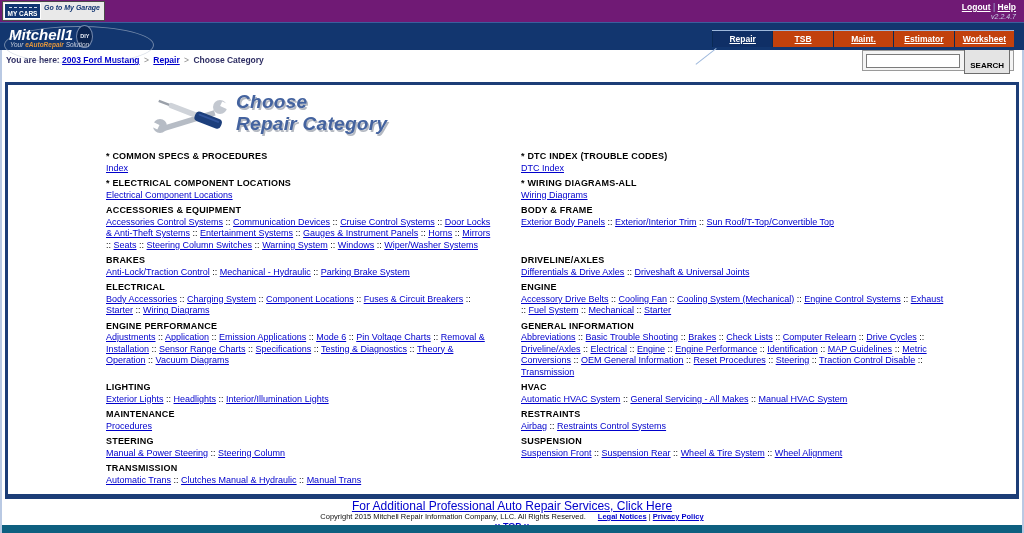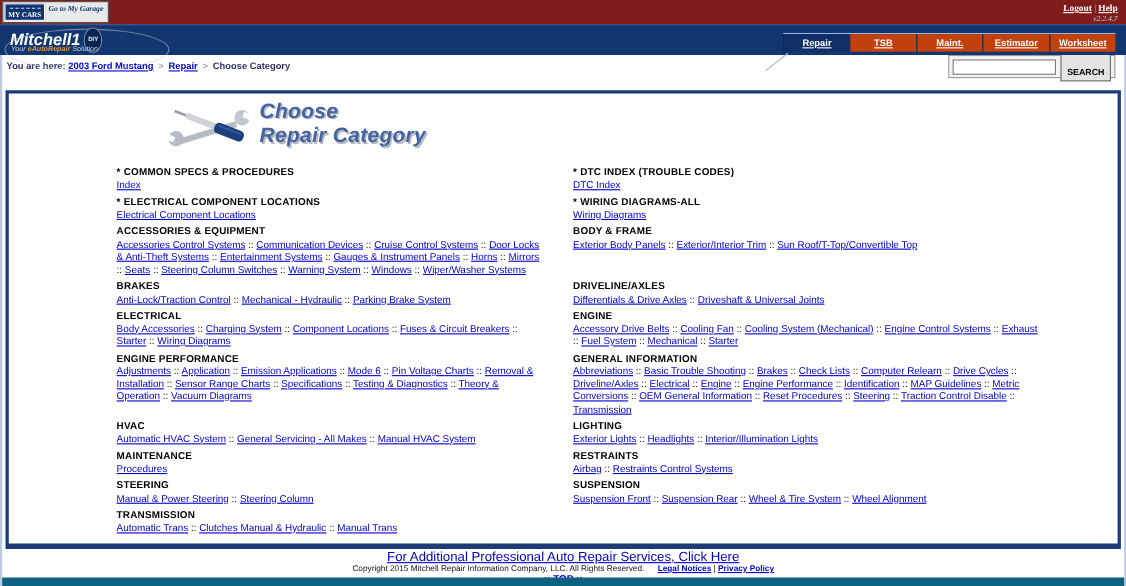--- a/index.html
+++ b/index.html
@@ -4,21 +4,21 @@
 <style>
   * { box-sizing: border-box; margin: 0; padding: 0; }
   html,body { width:1024px; height:533px; }
   body {
     font-family: "Liberation Sans", sans-serif;
     background:#ffffff; position:relative; overflow:hidden;
   }
   a { text-decoration:underline; cursor:pointer; }
 
   
-  .topbar { height:22px; background:#7f1d1d; position:relative; z-index:3;font-family:Liberation Serif, serif; }
+  .topbar { height:22px; background:#701a75; position:relative; z-index:3; }
   .mycars { position:absolute; left:2px; top:1px; height:20px; background:#e9e9e9;
             border:1px solid #4a4a4a; display:flex; align-items:stretch; padding:1px; }
   .plate { width:37px; background:#123572; border:1px solid #ffffff; color:#ffffff;
            font-size:6.5px; font-weight:bold; display:flex; flex-direction:column;
            align-items:center; justify-content:flex-end; padding-bottom:1px; }
   .plate-top { width:80%; border-top:1px dashed #cfd8ea; height:3px; }
   .goto { font-size:7px; font-weight:bold; font-style:italic; color:#123572;
           padding:1px 3px; line-height:8px; white-space:nowrap; }
   .userlinks { position:absolute; right:8px; top:3px; text-align:right;
                color:#ffffff; font-size:8.5px; font-weight:bold; line-height:9px; }
@@ -220,26 +220,26 @@
         </div>
         <div class="cat-cell">
           <div class="cat-heading">ENGINE PERFORMANCE</div>
           <div class="cat-links"><a href="#">Adjustments</a> :: <a href="#">Application</a> :: <a href="#">Emission Applications</a> :: <a href="#">Mode 6</a> :: <a href="#">Pin Voltage Charts</a> :: <a href="#">Removal &amp; Installation</a> :: <a href="#">Sensor Range Charts</a> :: <a href="#">Specifications</a> :: <a href="#">Testing &amp; Diagnostics</a> :: <a href="#">Theory &amp; Operation</a> :: <a href="#">Vacuum Diagrams</a></div>
         </div>
         <div class="cat-cell">
           <div class="cat-heading">GENERAL INFORMATION</div>
           <div class="cat-links"><a href="#">Abbreviations</a> :: <a href="#">Basic Trouble Shooting</a> :: <a href="#">Brakes</a> :: <a href="#">Check Lists</a> :: <a href="#">Computer Relearn</a> :: <a href="#">Drive Cycles</a> :: <a href="#">Driveline/Axles</a> :: <a href="#">Electrical</a> :: <a href="#">Engine</a> :: <a href="#">Engine Performance</a> :: <a href="#">Identification</a> :: <a href="#">MAP Guidelines</a> :: <a href="#">Metric Conversions</a> :: <a href="#">OEM General Information</a> :: <a href="#">Reset Procedures</a> :: <a href="#">Steering</a> :: <a href="#">Traction Control Disable</a> :: <a href="#">Transmission</a></div>
         </div>
         <div class="cat-cell">
+          <div class="cat-heading">LIGHTING</div>
+          <div class="cat-links"><a href="#">Exterior Lights</a> :: <a href="#">Headlights</a> :: <a href="#">Interior/Illumination Lights</a></div>
+        </div>
+        <div class="cat-cell">
           <div class="cat-heading">HVAC</div>
           <div class="cat-links"><a href="#">Automatic HVAC System</a> :: <a href="#">General Servicing - All Makes</a> :: <a href="#">Manual HVAC System</a></div>
-        </div>
-        <div class="cat-cell">
-          <div class="cat-heading">LIGHTING</div>
-          <div class="cat-links"><a href="#">Exterior Lights</a> :: <a href="#">Headlights</a> :: <a href="#">Interior/Illumination Lights</a></div>
         </div>
         <div class="cat-cell">
           <div class="cat-heading">MAINTENANCE</div>
           <div class="cat-links"><a href="#">Procedures</a></div>
         </div>
         <div class="cat-cell">
           <div class="cat-heading">RESTRAINTS</div>
           <div class="cat-links"><a href="#">Airbag</a> :: <a href="#">Restraints Control Systems</a></div>
         </div>
         <div class="cat-cell">

